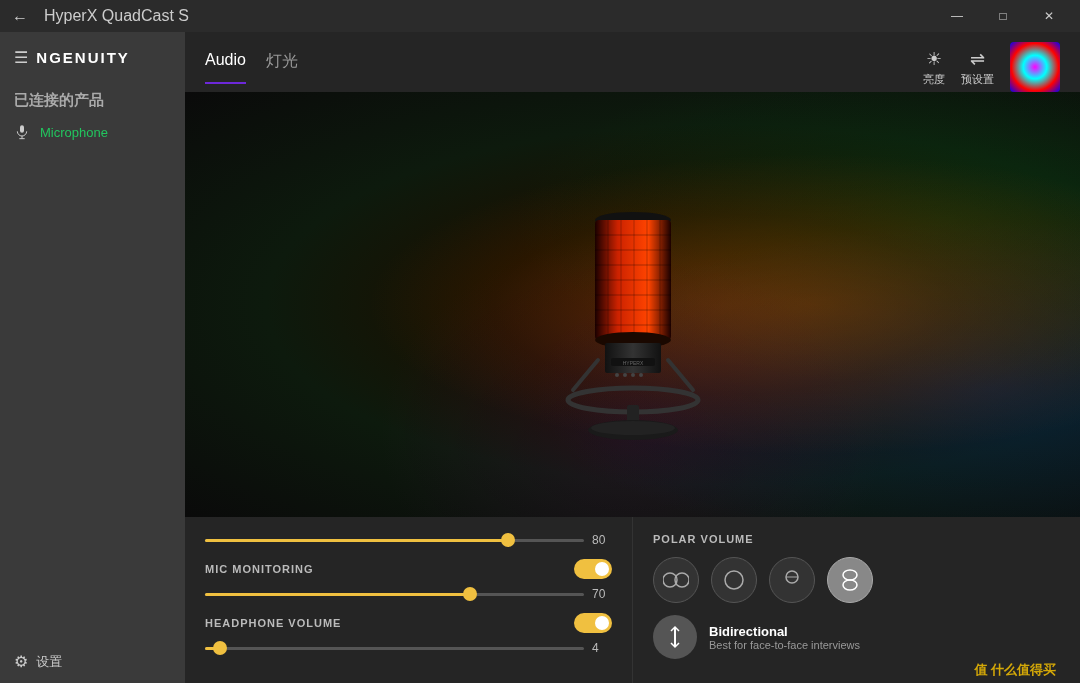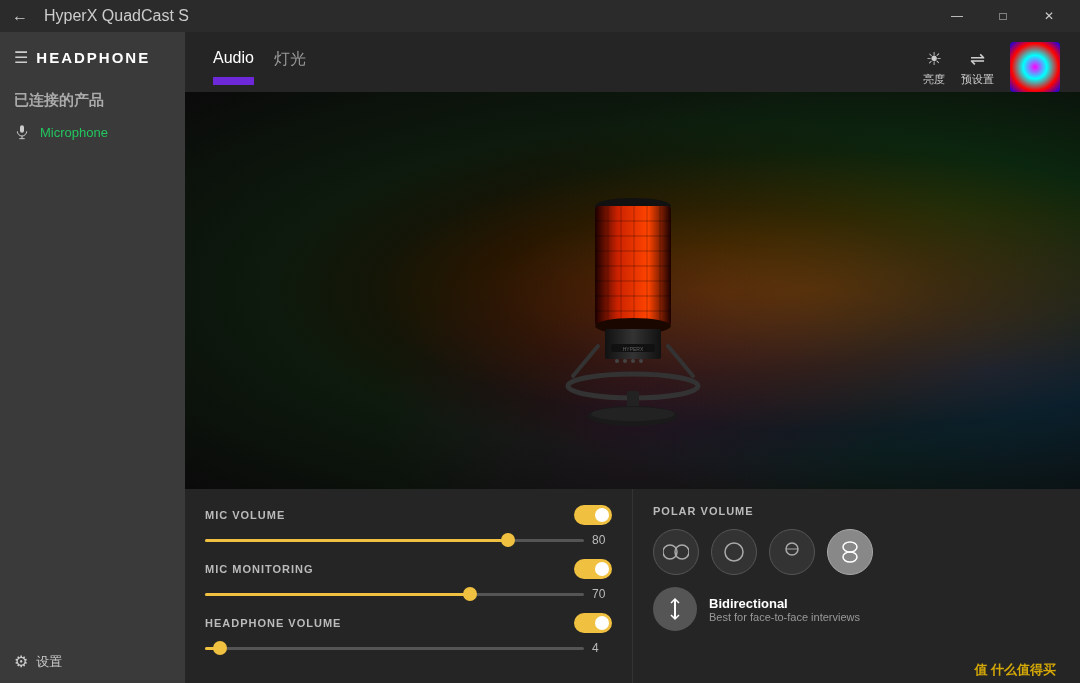--- a/index.html
+++ b/index.html
@@ -144,22 +144,21 @@
     }
     .tab {
       color: #999;
       font-size: 16px;
       padding-bottom: 10px;
       cursor: pointer;
       border-bottom: 2px solid transparent;
     }
     .tab.active {
       color: #fff;
-      border-bottom: 8px solid #6d28d9;
-      margin-left: 8px;
+      border-bottom: 2px solid #6d28d9;
     }
     .top-right-controls {
       display: flex;
       align-items: center;
       gap: 16px;
     }
     .top-ctrl {
       display: flex;
       flex-direction: column;
       align-items: center;
@@ -379,21 +378,21 @@
     <button class="title-bar-btn">□</button>
     <button class="title-bar-btn close">✕</button>
   </div>
 </div>
 
 <div class="app-body">
 
   <div class="sidebar">
     <div class="sidebar-brand">
       <span class="hamburger-icon">☰</span>
-      <span class="brand-name">HEADPHONE</span>
+      <span class="brand-name">NGENUITY</span>
     </div>
     <div class="sidebar-section-label">已连接的产品</div>
     <div class="sidebar-item">
       <svg class="mic-icon-svg" viewBox="0 0 24 24" fill="#ccc">
         <rect x="9" y="2" width="6" height="11" rx="3" fill="#ccc"></rect>
         <path d="M5 11a7 7 0 0014 0" stroke="#ccc" stroke-width="1.5" fill="none"></path>
         <line x1="12" y1="18" x2="12" y2="22" stroke="#ccc" stroke-width="1.5"></line>
         <line x1="8" y1="22" x2="16" y2="22" stroke="#ccc" stroke-width="1.5"></line>
       </svg>
       <span>Microphone</span>
@@ -483,24 +482,20 @@
           <ellipse cx="80" cy="263" rx="42" ry="7" fill="#222"></ellipse>
         </svg>
       </div>
     </div>
 
     <div class="controls-section">
 
       <div class="left-controls">
 
         <div class="control-row">
-          <div class="control-header">
-            <span class="control-label">MIC VOLUME</span>
-            <div class="toggle"></div>
-          </div>
           <div class="slider-row">
             <div class="slider-track">
               <div class="slider-fill" style="width:80%"></div>
               <div class="slider-thumb" style="left:80%"></div>
             </div>
             <span class="slider-value">80</span>
           </div>
         </div>
 
         <div class="control-row">

